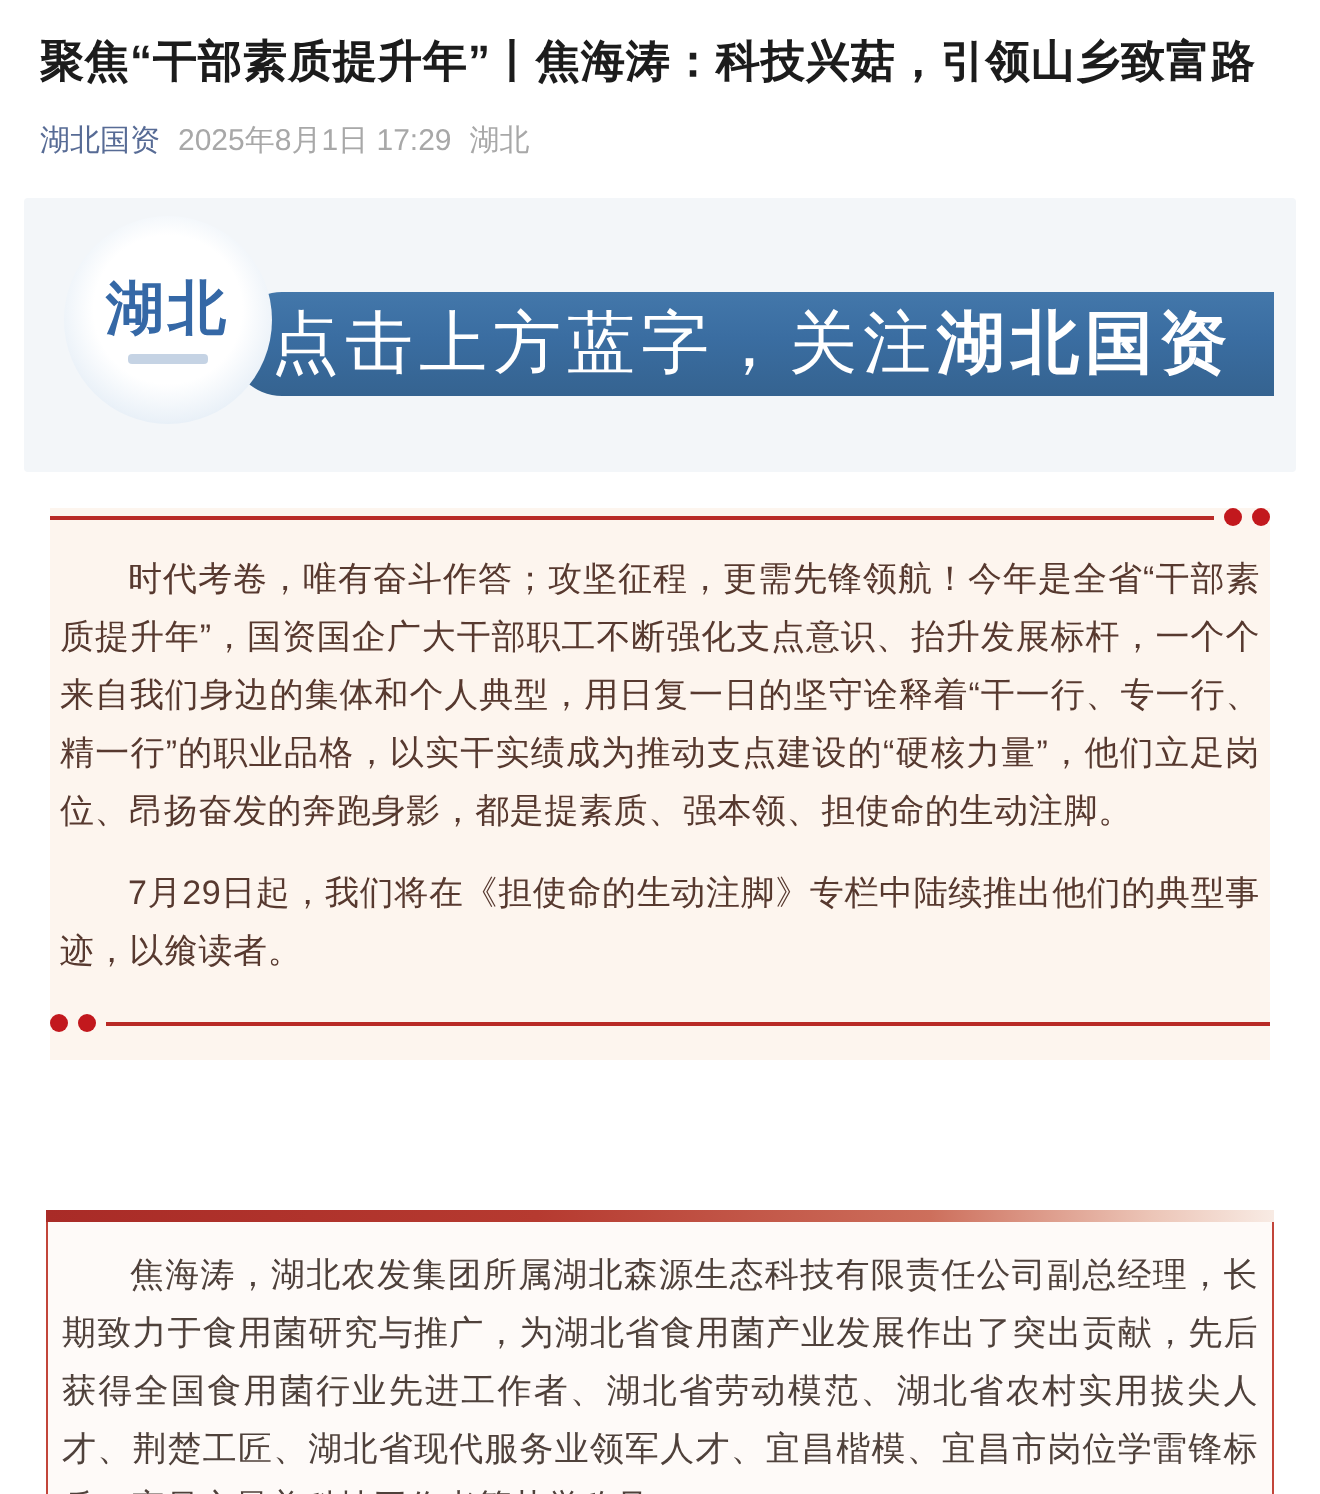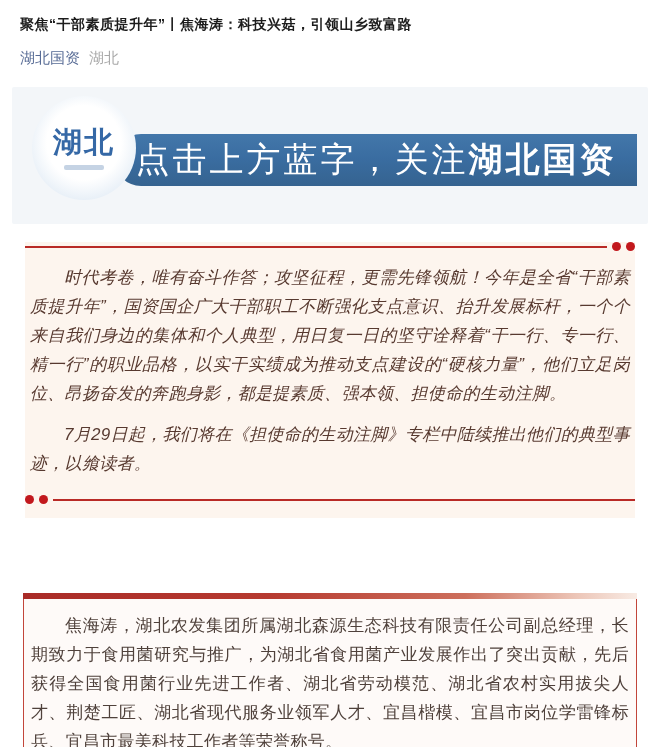--- a/index.html
+++ b/index.html
@@ -5,21 +5,21 @@
   html,body{margin:0;padding:0;}
   body{
     width:660px;height:747px;overflow:hidden;background:#ffffff;
     font-family:"Liberation Sans","DejaVu Sans",sans-serif;
     -webkit-font-smoothing:antialiased;
   }
   .page{padding-top:14px;}
 
   
   .title{
-    margin:0 20px;font-size:14px;line-height:1.5;font-weight:700;color:#1c1c1c;
+    margin:0 20px;font-size:22px;line-height:1.5;font-weight:700;color:#1c1c1c;
     letter-spacing:.5px;
   }
   .meta{
     margin:14px 20px 0;font-size:15px;display:flex;align-items:center;gap:9px;
     white-space:nowrap;
   }
   .author{color:#576b95;cursor:pointer;}
   .meta-dim{color:#a8a8a8;}
 
   
@@ -55,21 +55,21 @@
     margin:18px 25px 0;background:#fdf5ee;padding:0 0 14px;
   }
   .rule{display:flex;align-items:center;}
   .rule .line{flex:1;height:2px;background:#b92a26;}
   .rule .dot{width:9px;height:9px;border-radius:50%;background:#c2181d;flex:0 0 auto;}
   .rule-top .dot{margin-left:5px;}
   .rule-bottom .dot{margin-right:5px;}
   .intro-body{padding:4px 5px 0;}
   .intro-body p{
     margin:9px 0 0;text-indent:2em;font-size:17px;line-height:1.7;color:#57392f;
-    text-align:justify;letter-spacing:.3px;font-style:italic;
+    text-align:justify;letter-spacing:.3px;
   }
   .intro-body p + p{margin-top:13px;}
   .intro-box .rule-bottom{margin-top:16px;}
 
   
   .profile-box{
     margin:76px 23px 0;border:1px solid #c2453a;border-top:none;background:#fefaf8;
     height:220px;box-sizing:border-box;
   }
   .profile-bar{
@@ -84,20 +84,21 @@
 </style>
 </head>
 <body>
 
 <div class="page">
 
   <h1 class="title">聚焦“干部素质提升年”丨焦海涛：科技兴菇，引领山乡致富路</h1>
 
   <div class="meta">
     <span class="author">湖北国资</span>
+    <span class="meta-dim">2025年8月1日 17:29</span>
     <span class="meta-dim">湖北</span>
   </div>
 
   <div class="banner">
     <div class="logo-circle">
       <div class="logo-text">湖北</div>
       <div class="logo-subtext"></div>
     </div>
     <div class="ribbon">
       <span>点击上方蓝字，关注</span>

